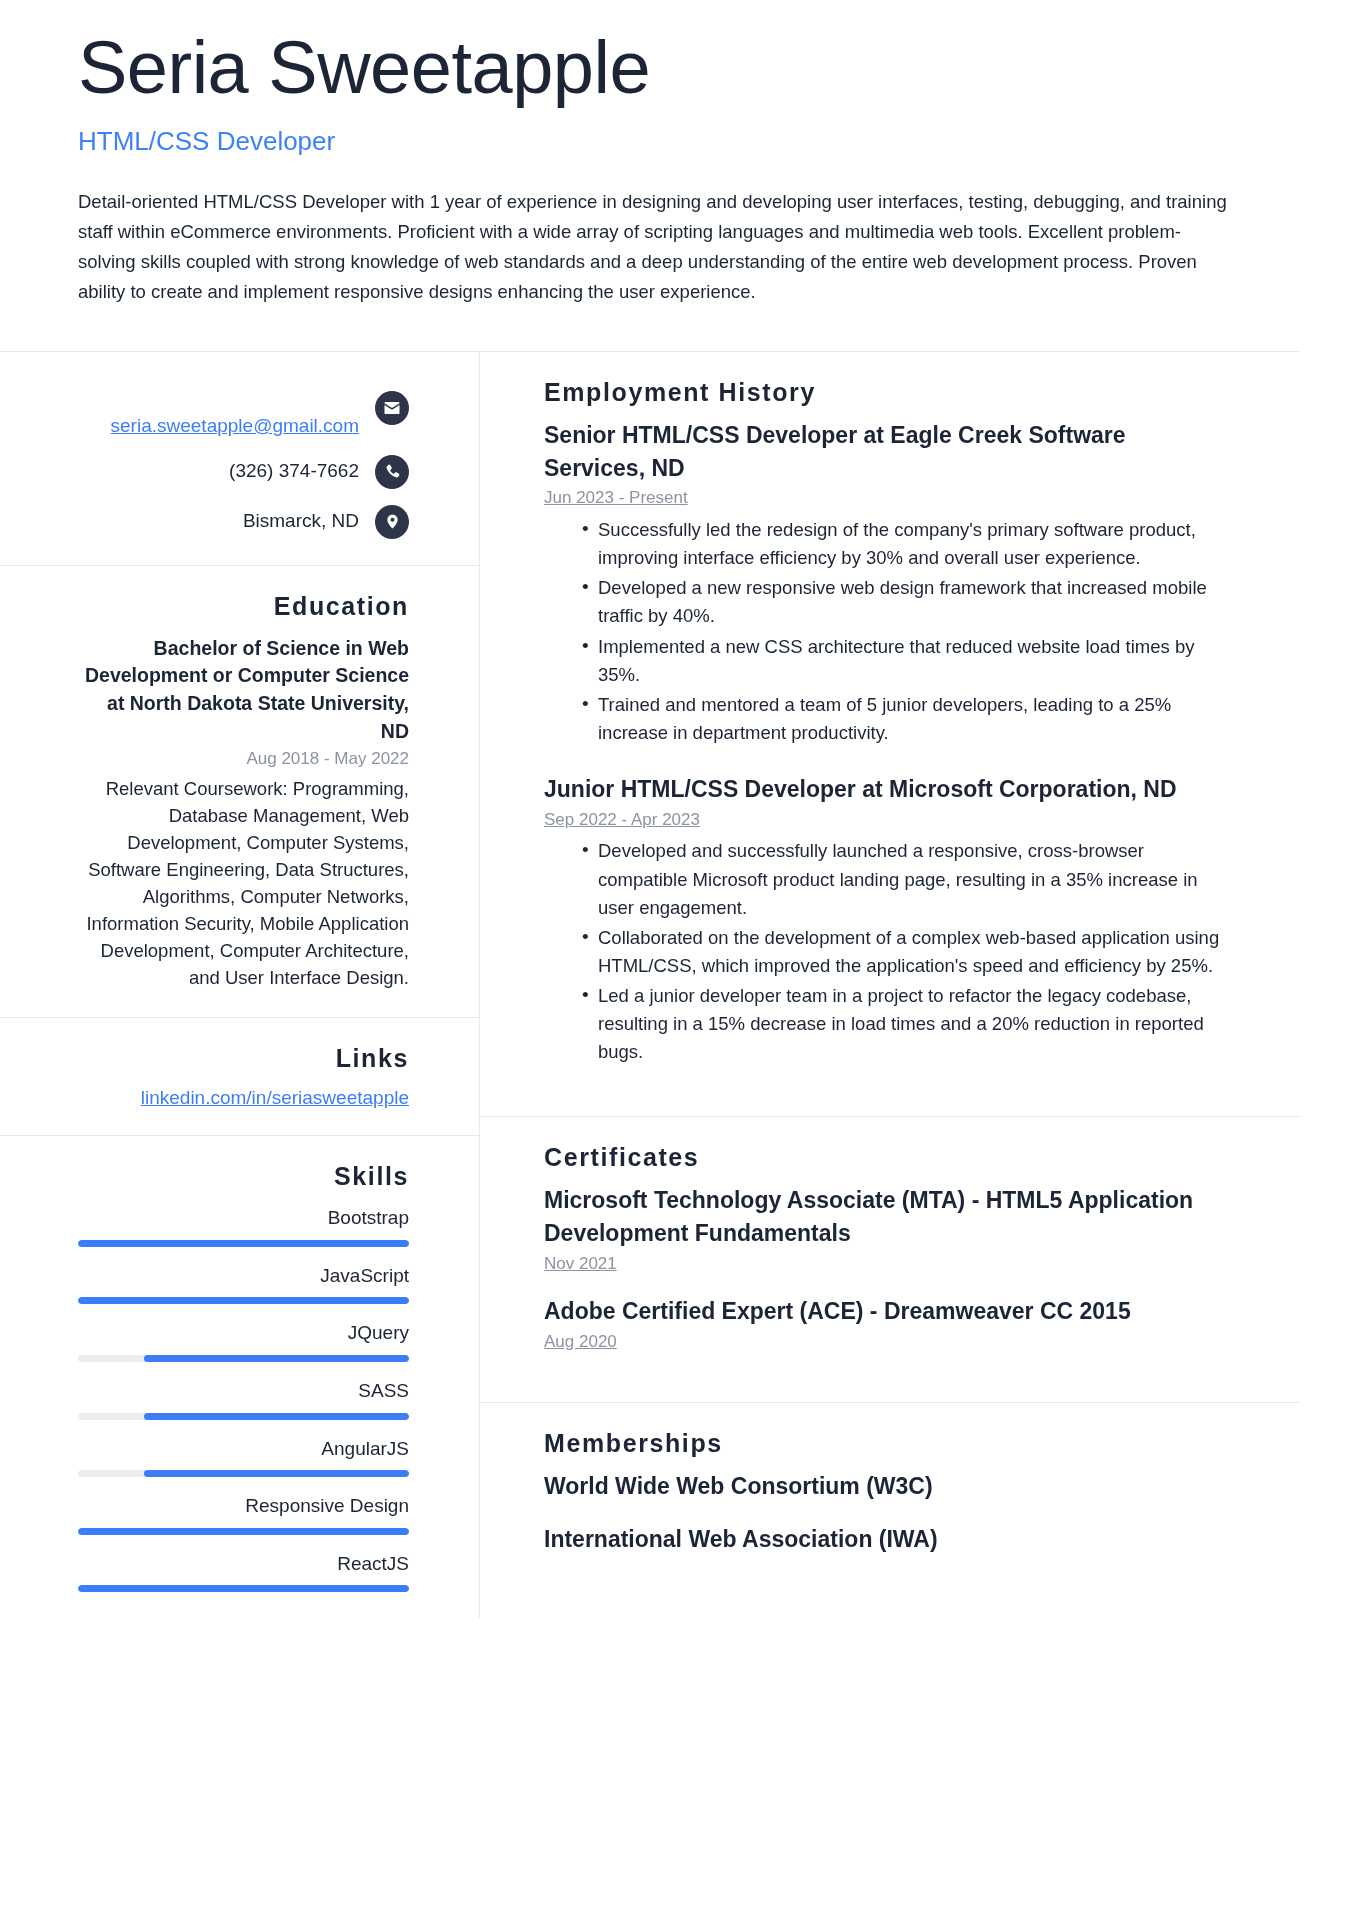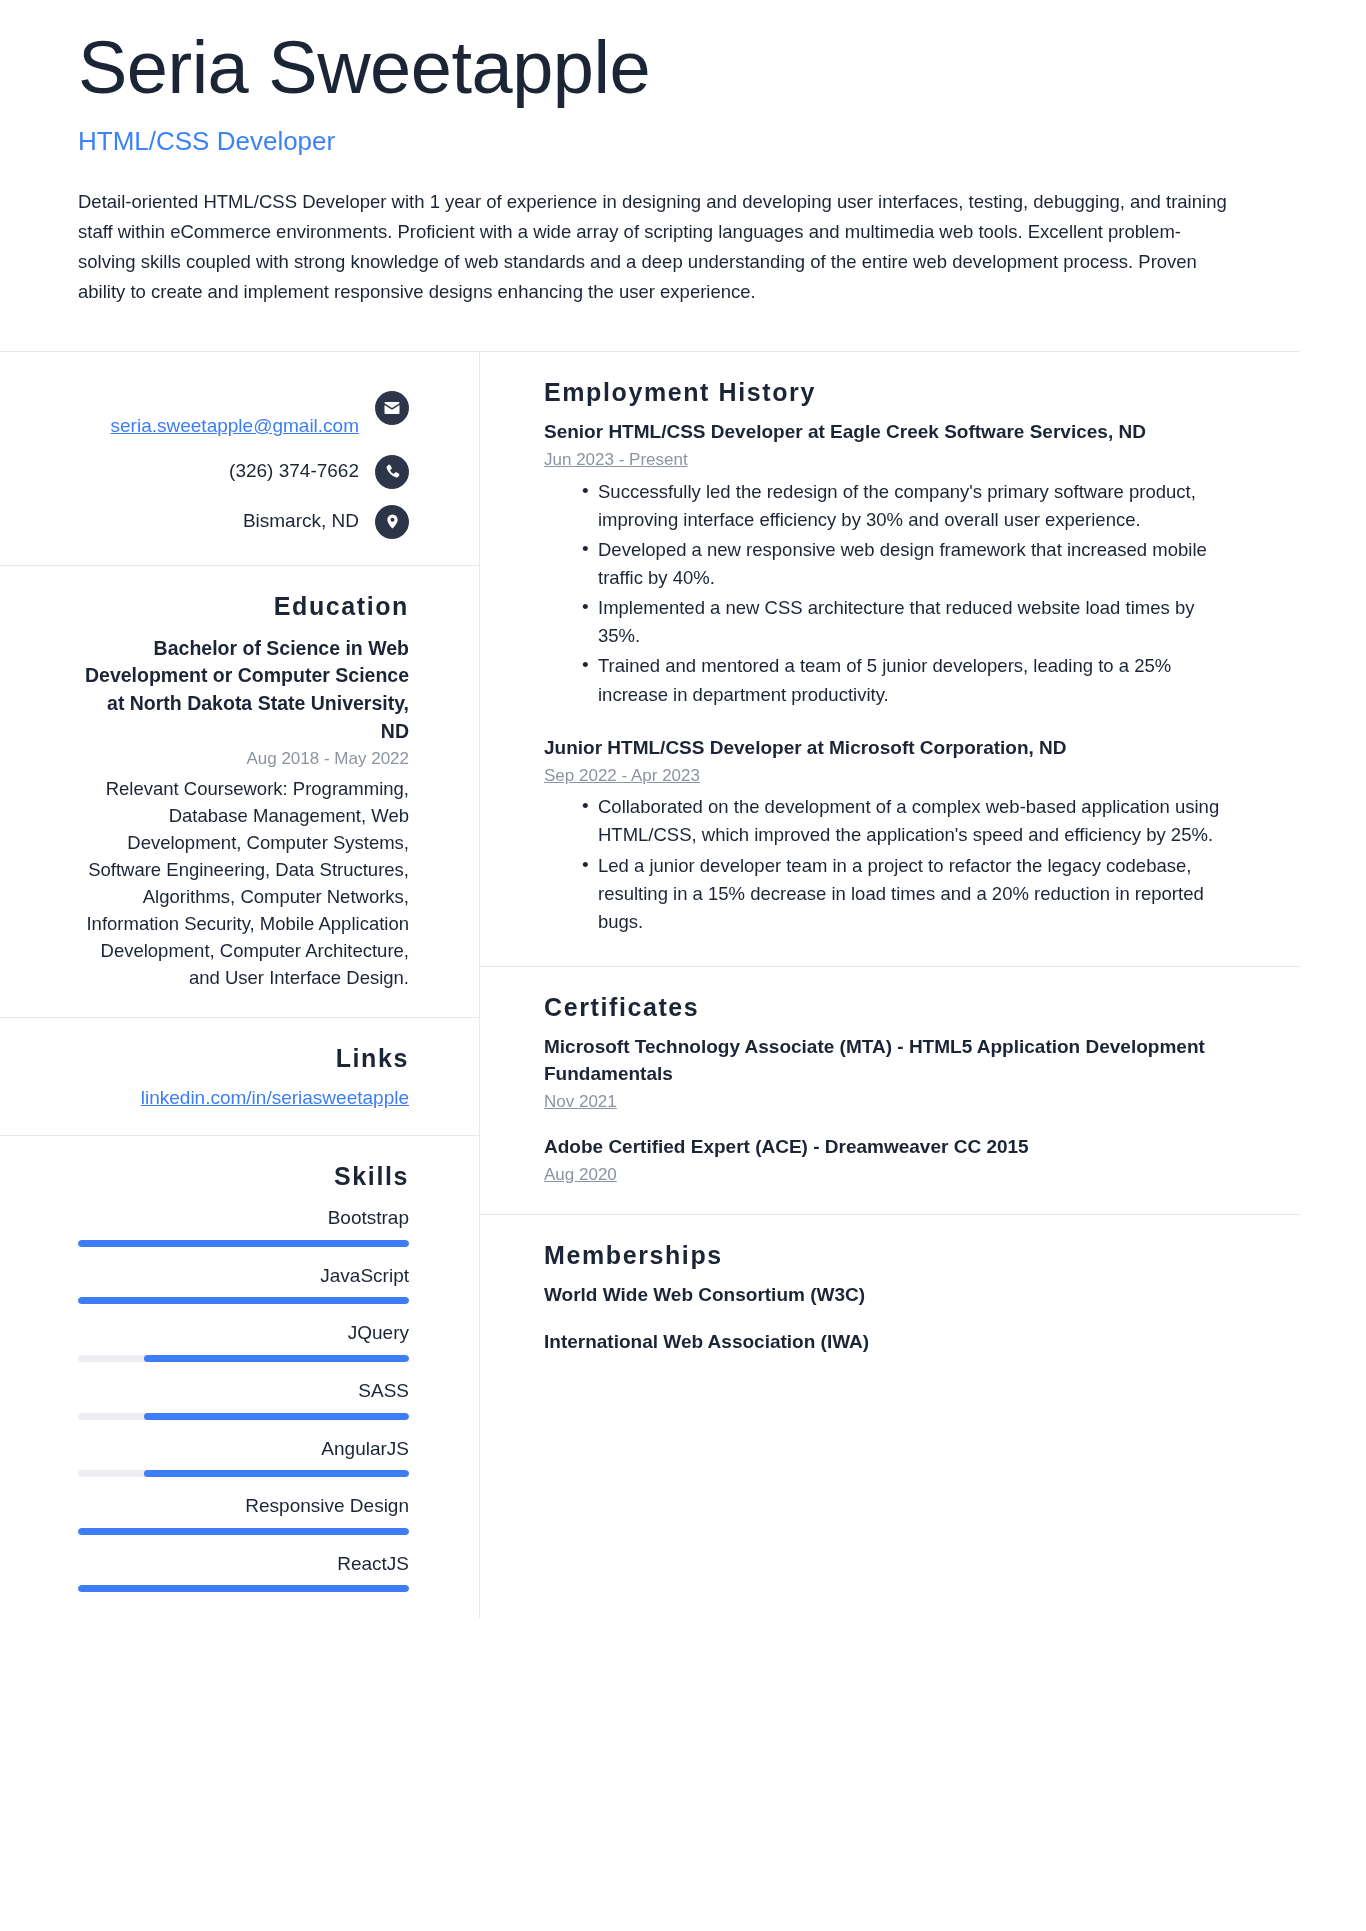--- a/index.html
+++ b/index.html
@@ -156,37 +156,37 @@
     justify-content: flex-end;
   }
   .skill-fill {
     height: 100%;
     background: #3d7df5;
     border-radius: 4px;
   }
 
   
   .rblock {
-    padding: 26px 72px 28px 64px;
+    padding: 26px 72px 48px 64px;
     border-bottom: 1px solid #e7e9ed;
   }
   .rblock:last-child { border-bottom: none; }
 
   .rsec-title {
     font-size: 25px;
     font-weight: 700;
     letter-spacing: 1.6px;
     color: #1c2536;
     margin: 0 0 12px 0;
   }
 
   .entry { margin-bottom: 26px; }
   .entry:last-child { margin-bottom: 0; }
   .entry-title {
-    font-size: 19px;
+    font-size: 23px;
     font-weight: 700;
     line-height: 1.42;
     color: #1c2536;
     margin: 0;
   }
   .entry-date {
     font-size: 17px;
     color: #8c93a1;
     margin: 2px 0 0 0;
     line-height: 1.4;
@@ -339,20 +339,21 @@
                 <li>Successfully led the redesign of the company's primary software product, improving interface efficiency by 30% and overall user experience.</li>
                 <li>Developed a new responsive web design framework that increased mobile traffic by 40%.</li>
                 <li>Implemented a new CSS architecture that reduced website load times by 35%.</li>
                 <li>Trained and mentored a team of 5 junior developers, leading to a 25% increase in department productivity.</li>
               </ul>
             </div>
             <div class="entry">
               <div class="entry-title">Junior HTML/CSS Developer at Microsoft Corporation, ND</div>
               <div class="entry-date">Sep 2022 - Apr 2023</div>
               <ul class="bullets">
+                <li>Developed and successfully launched a responsive, cross-browser compatible Microsoft product landing page, resulting in a 35% increase in user engagement.</li>
                 <li>Collaborated on the development of a complex web-based application using HTML/CSS, which improved the application's speed and efficiency by 25%.</li>
                 <li>Led a junior developer team in a project to refactor the legacy codebase, resulting in a 15% decrease in load times and a 20% reduction in reported bugs.</li>
               </ul>
             </div>
           </div>
       </div>
 
       <div class="rblock">
         <div class="rsec-title">Certificates</div>
         <div id="certificates-list">

